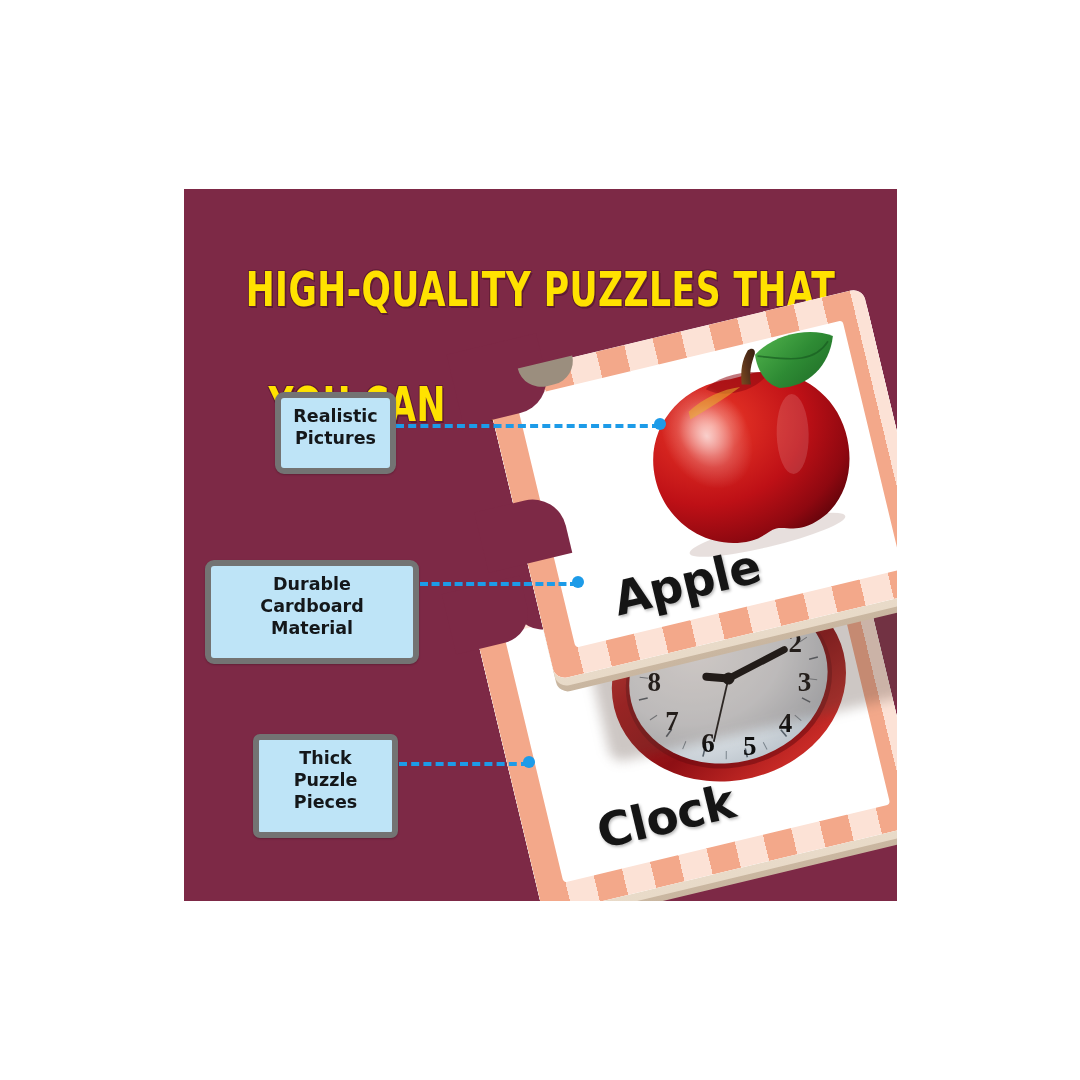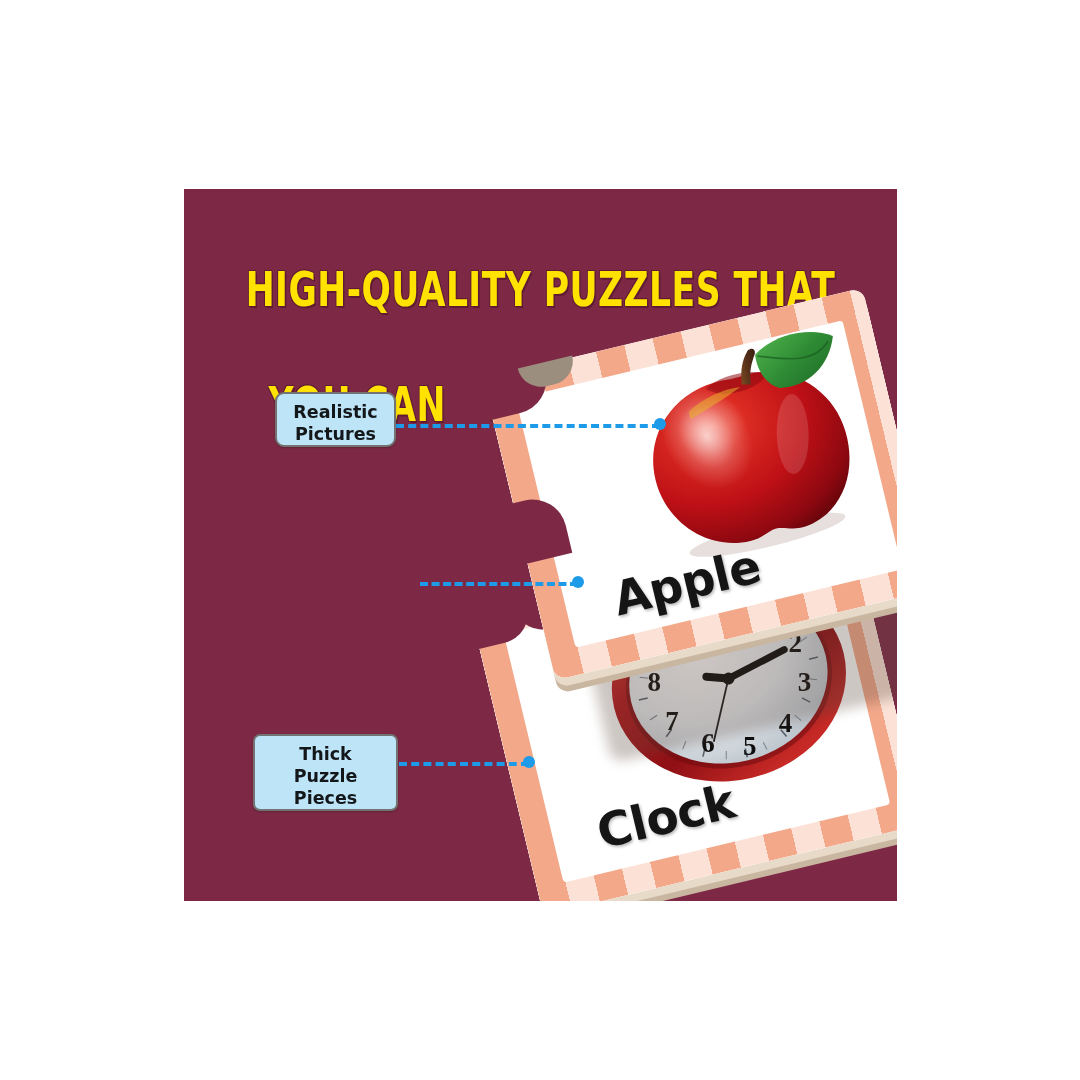--- a/index.html
+++ b/index.html
@@ -59,30 +59,30 @@
       -0.8px -0.8px 0 #5E1B33;
     white-space: pre-line;
     pointer-events: none;
   }
   #headline .hl-line { display: block; }
 
   
   .callout {
     position: absolute;
     background: #BEE4F7;
-    border: 2px solid #737373;
+    border: 6px solid #737373;
     border-radius: 9px;
     box-shadow: 0 1px 2px rgba(0,0,0,0.22);
     color: #14171A;
     font-family: "DejaVu Sans", sans-serif;
     font-weight: 700;
     font-size: 17.5px;
     line-height: 22px;
     text-align: center;
-    padding: 7px 11px 0 11px;
+    padding: 7px 11px 19px 11px;
     box-sizing: border-box;
     white-space: pre-line;
   }
   #callout-realistic  { left: 91px;  top: 203px; width: 121px; }
   #callout-cardboard  { left: 21px;  top: 371px; width: 214px; }
   #callout-thick      { left: 69px;  top: 545px; width: 145px; border-radius: 7px; }
 
   
   .leader {
     position: absolute;
@@ -353,18 +353,20 @@
 
     <div class="leader" id="leader-2"></div>
     <div class="leader-dot" id="dot-2"></div>
 
     <div class="leader" id="leader-3"></div>
     <div class="leader-dot" id="dot-3"></div>
 
     <div class="callout" id="callout-realistic">Realistic
 Pictures</div>
 
+    <div class="callout" id="callout-cardboard">Durable Cardboard
+Material</div>
 
     <div class="callout" id="callout-thick">Thick Puzzle
 Pieces</div>
 
   </div>
 </div>
 
 </body></html>

